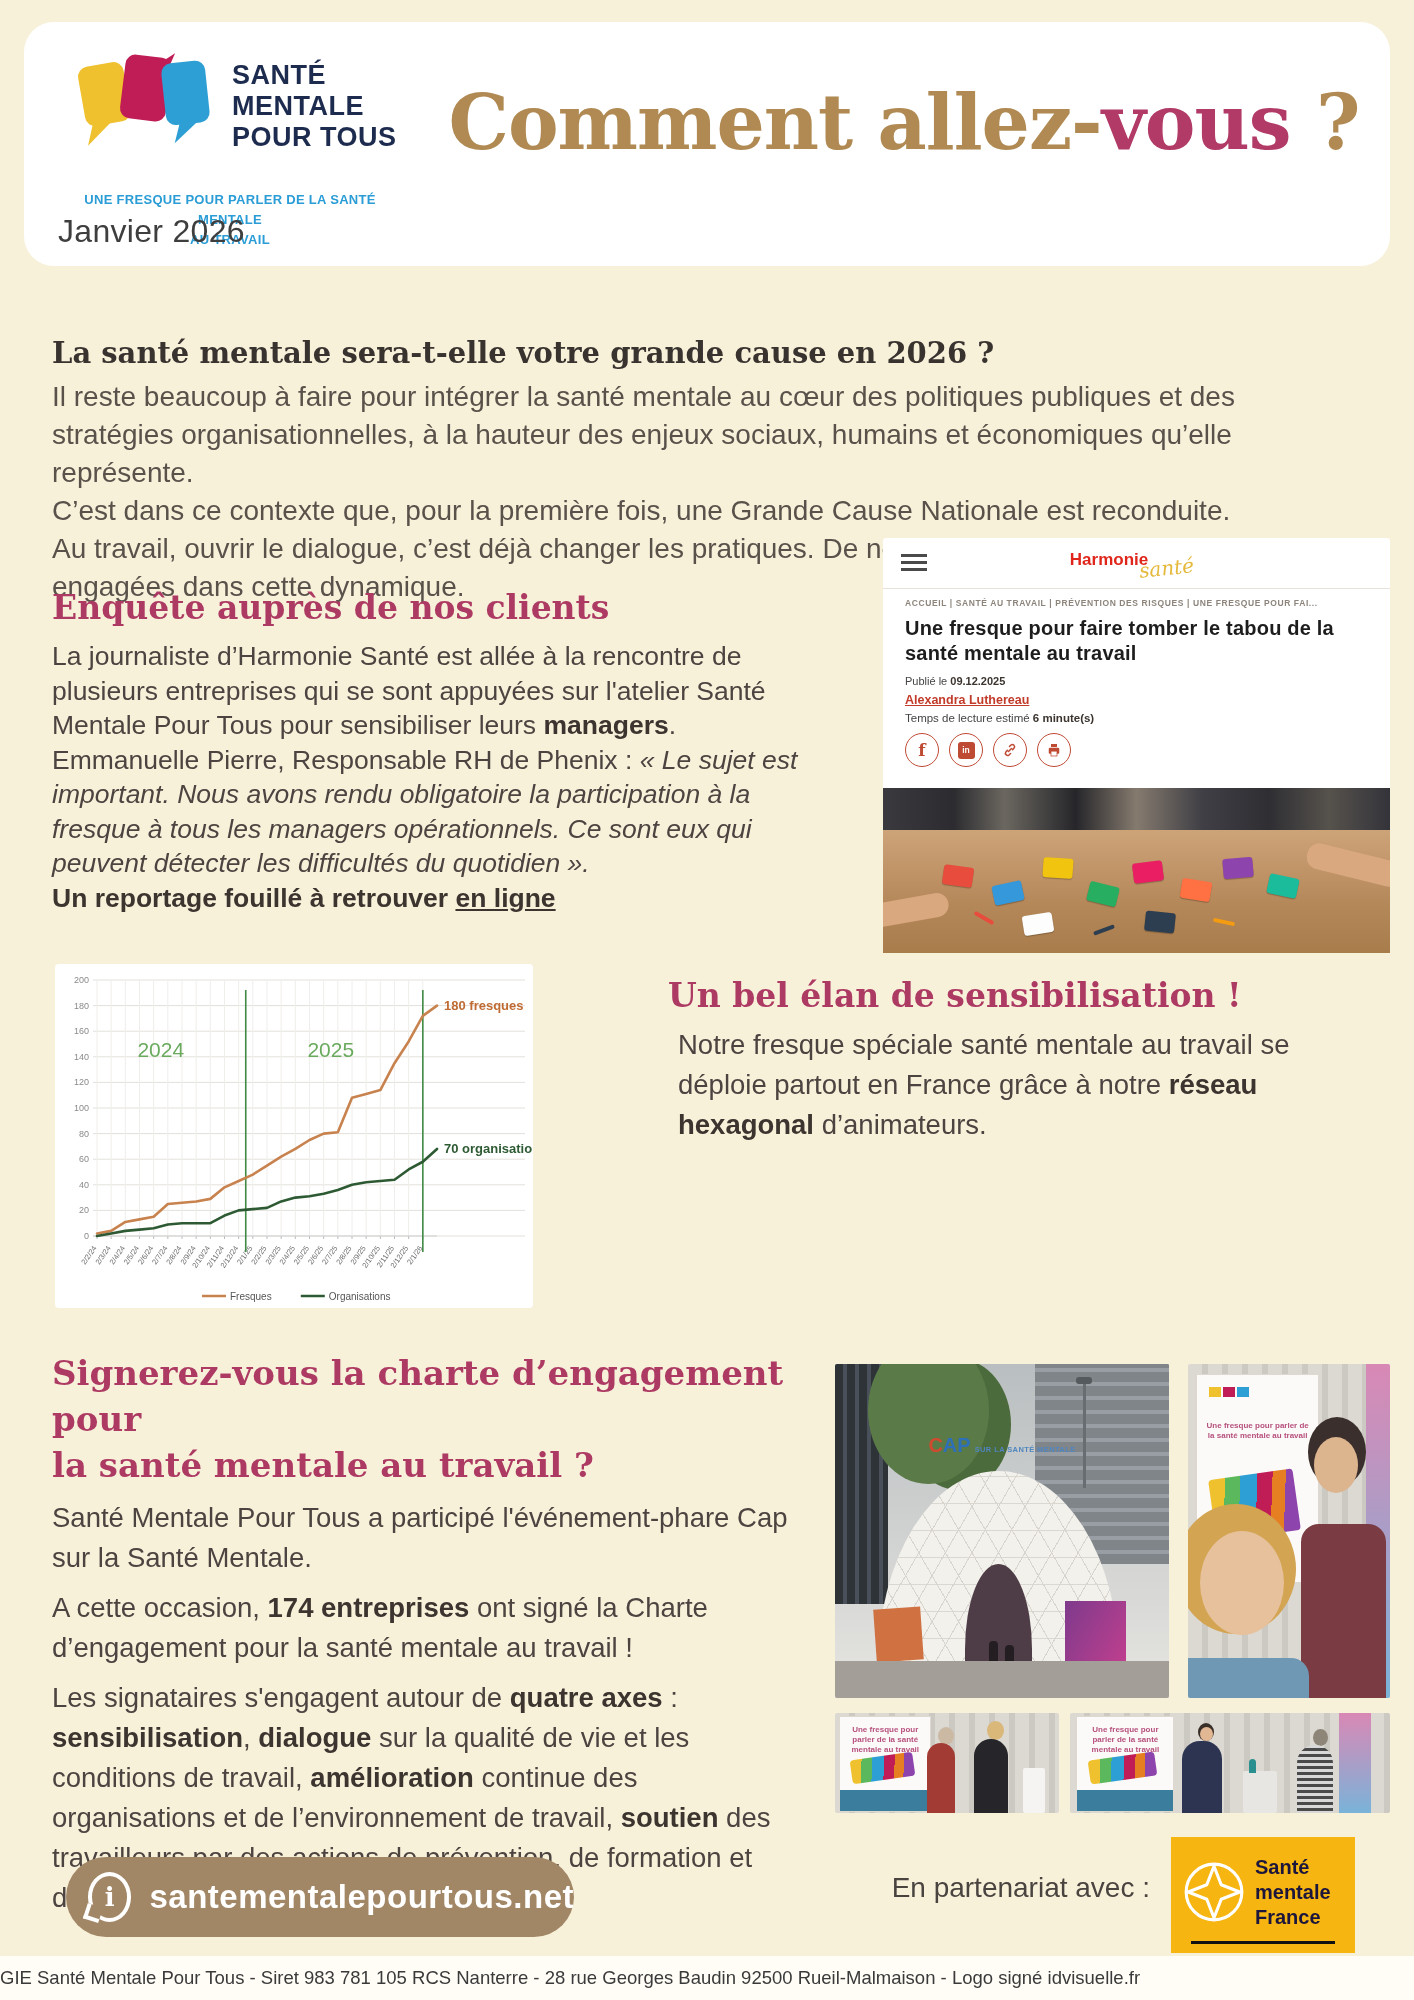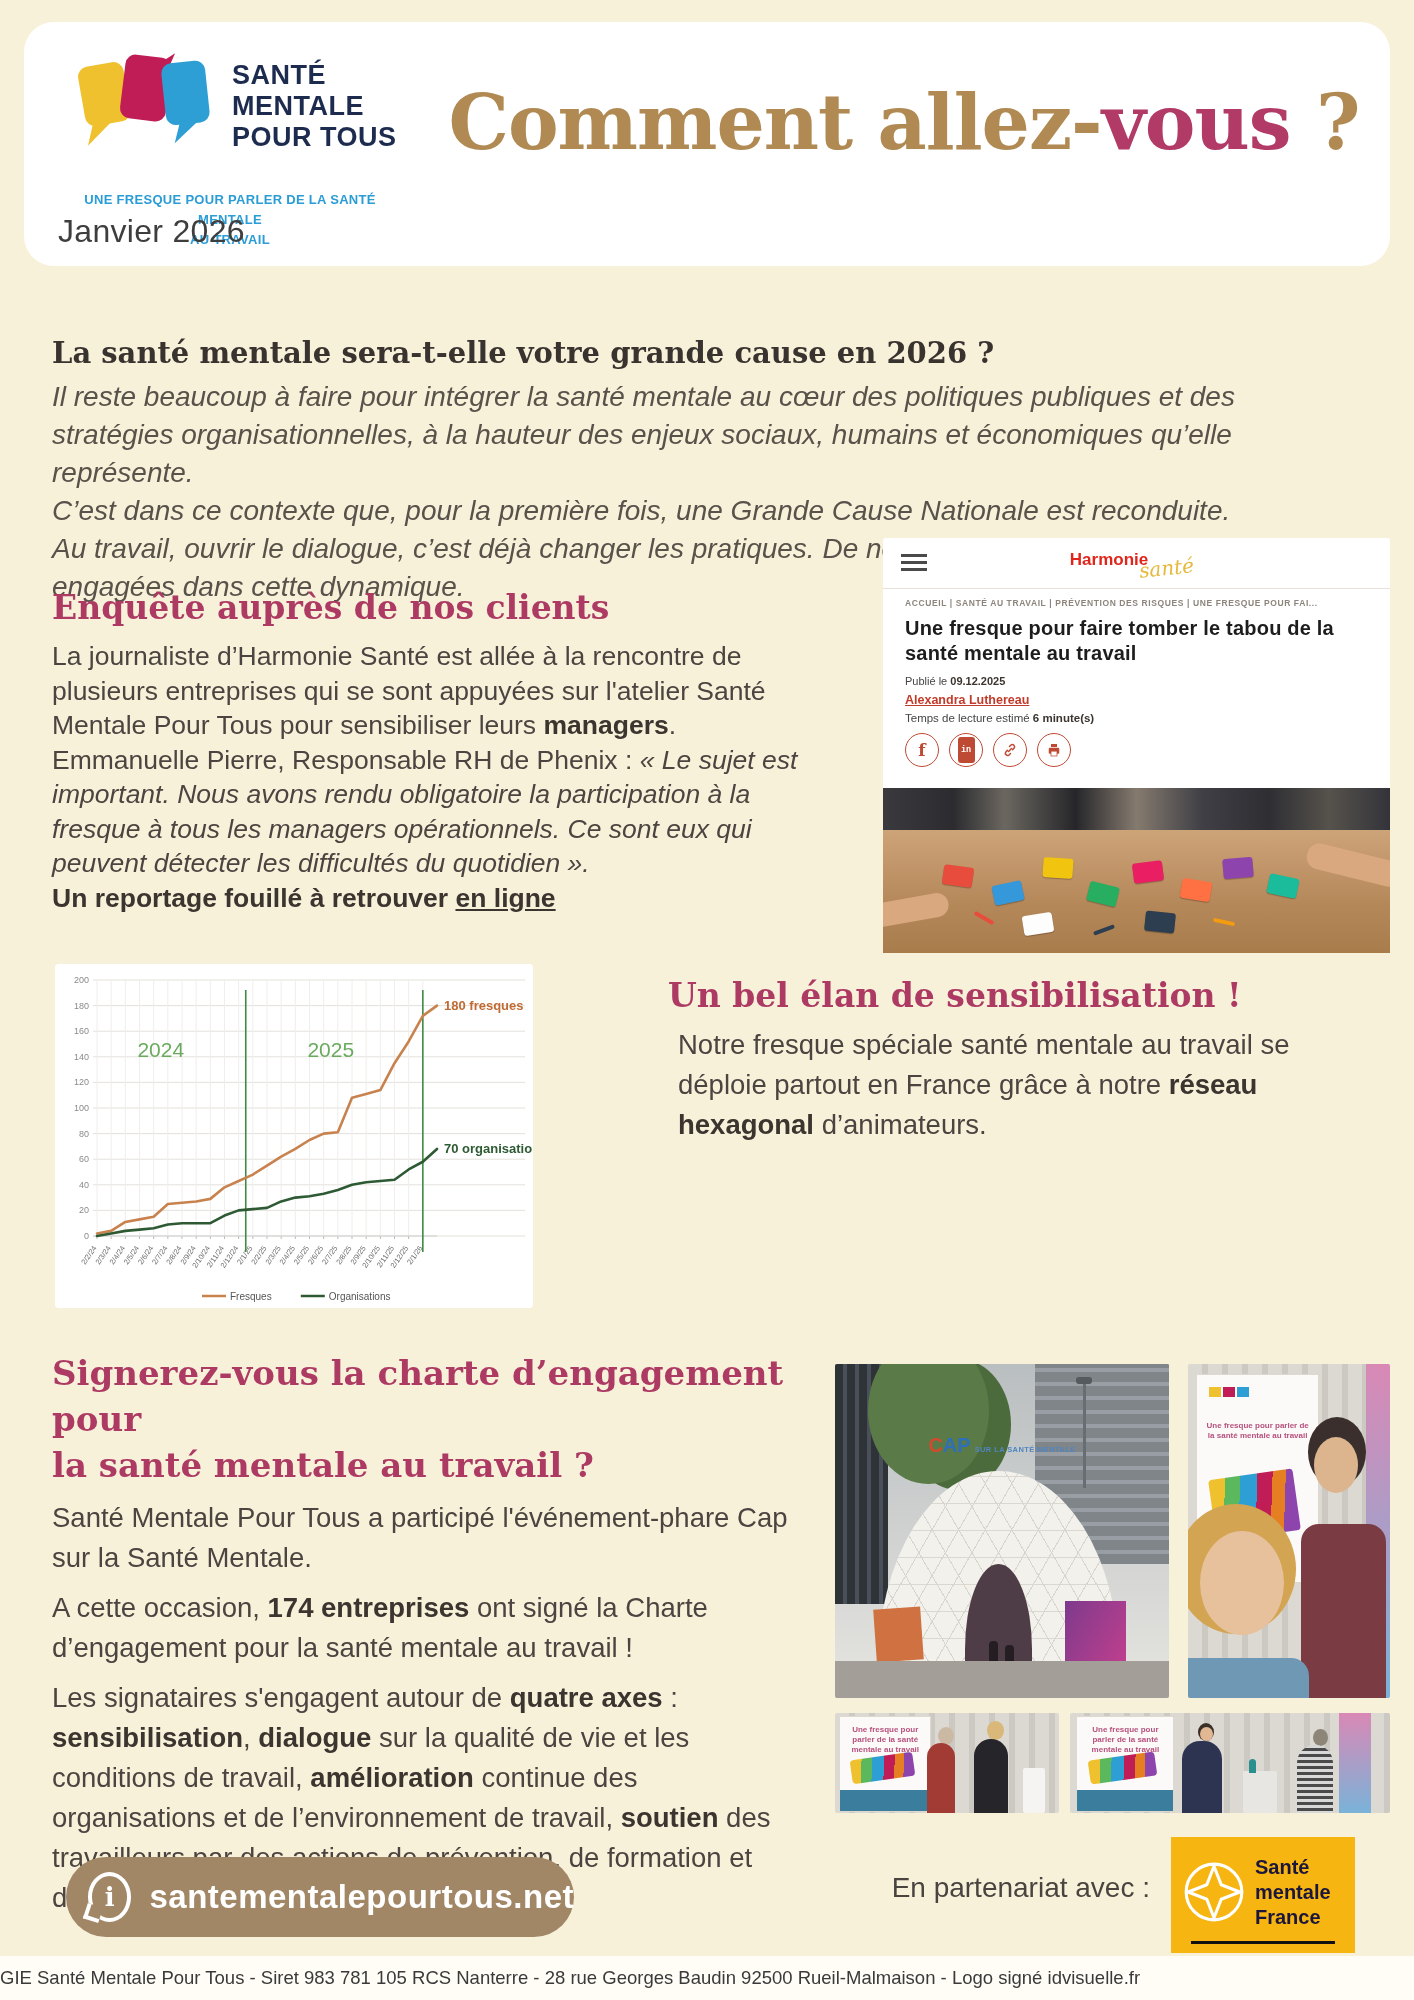--- a/index.html
+++ b/index.html
@@ -19,21 +19,21 @@
                 font-size:13px;font-weight:700;letter-spacing:.3px;line-height:20px;}
   .main-title{position:absolute;left:400px;top:56px;width:960px;text-align:center;
               font-size:76px;font-weight:700;letter-spacing:-1px;color:#b08a52;white-space:nowrap;}
   .main-title .t2{color:#b23a67;}
   .nl-row{position:absolute;left:34px;right:34px;bottom:16px;display:flex;justify-content:space-between;
           font-size:32px;font-weight:300;color:#3f3e3e;letter-spacing:.3px;}
 
   
   .intro{position:absolute;left:52px;top:336px;width:1308px;}
   .intro h2{margin:0 0 8px 0;font-size:29px;color:#393330;font-weight:700;}
-  .intro p{margin:0;font-size:28px;line-height:38px;font-style:italic;color:#59524b;}
+  .intro p{margin:0;font-size:28px;line-height:38px;color:#59524b;}
 
   
   .sec-h{font-size:33px;font-weight:700;color:#ad3a63;margin:0;}
 
   
   .enquete{position:absolute;left:52px;top:588px;width:790px;}
   .enquete .sec-h{margin-bottom:12px;}
   .enquete p{margin:0;font-size:26.5px;line-height:34.5px;}
 
   
@@ -48,22 +48,22 @@
   .hc-body{padding:0 22px;}
   .crumb{margin-top:9px;font-size:8.5px;color:#8d857c;letter-spacing:.6px;font-weight:700;}
   .hheadline{margin-top:8px;font-size:20px;line-height:25px;font-weight:800;color:#1d1d1d;letter-spacing:.2px;}
   .hmeta{margin-top:9px;font-size:11px;color:#444;}
   .hauthor{margin-top:6px;font-size:12.5px;font-weight:700;color:#c23b2a;text-decoration:underline;cursor:pointer;}
   .hmeta2{margin-top:5px;font-size:11.5px;color:#444;}
   .hshare{margin-top:9px;display:flex;gap:10px;}
   .shc{width:34px;height:34px;border:1.5px solid #bf4a33;border-radius:50%;display:flex;align-items:center;
        justify-content:center;color:#bf4a33;cursor:pointer;box-sizing:border-box;}
   .shc .fb{font-family:"DejaVu Serif",serif;font-weight:700;font-size:17px;}
-  .shc .inb{width:17px;height:26px;background:#bf4a33;border-radius:3px;color:#fff;font-size:8.5px;
-            font-weight:700;display:flex;align-items:center;justify-content:center;font-family:Liberation Mono, monospace;}
+  .shc .inb{width:17px;height:17px;background:#bf4a33;border-radius:3px;color:#fff;font-size:8.5px;
+            font-weight:700;display:flex;align-items:center;justify-content:center;}
 
   
   .hphoto{position:absolute;left:883px;top:788px;width:507px;height:165px;overflow:hidden;background:#b08351;}
   .hp-people{position:absolute;left:0;top:0;width:100%;height:52px;
      background:linear-gradient(90deg,#3a3a3e,#2c2c30 14%,#6b6760 24%,#26262a 38%,#857a6e 50%,#3f3f45 63%,#2e2e33 76%,#56524c 88%,#33333a);}
   .hp-table{position:absolute;left:0;top:42px;width:100%;height:123px;
      background:linear-gradient(180deg,#cda378,#b5885a 60%,#a97c4c);}
   .pcard{position:absolute;width:30px;height:20px;border-radius:3px;box-shadow:0 1px 1px rgba(0,0,0,.25);}
   .arm{position:absolute;background:#d9a87f;border-radius:12px;}
   .pen{position:absolute;width:22px;height:4px;border-radius:2px;}

